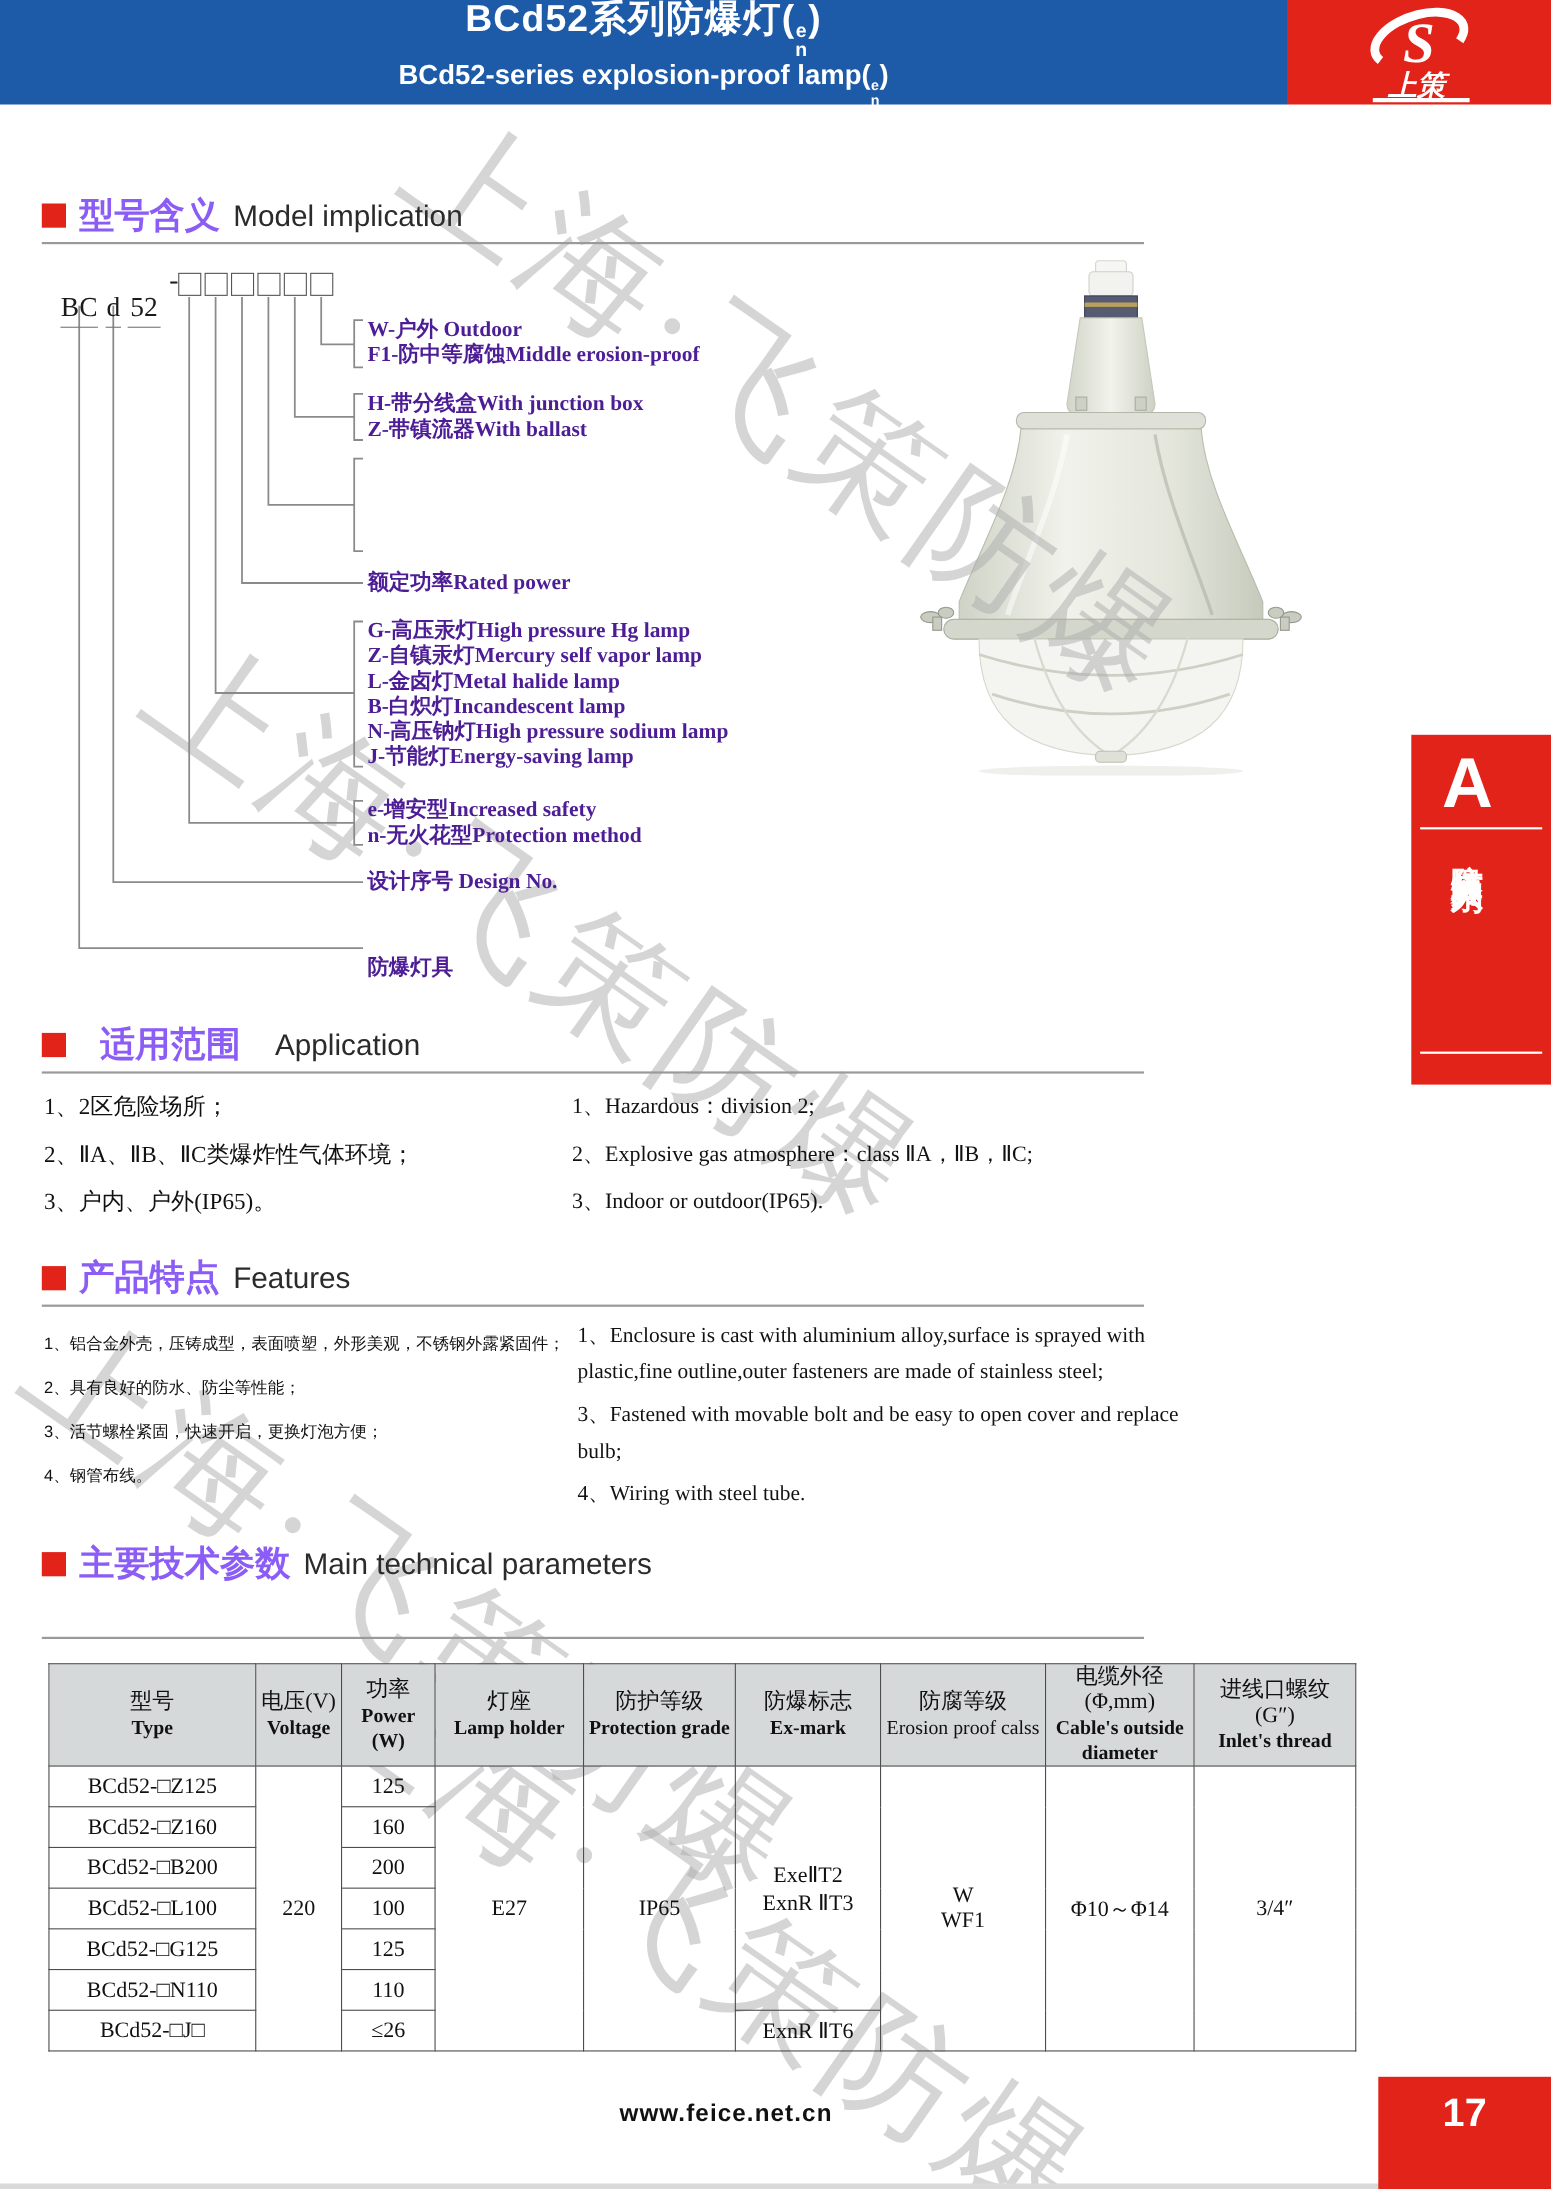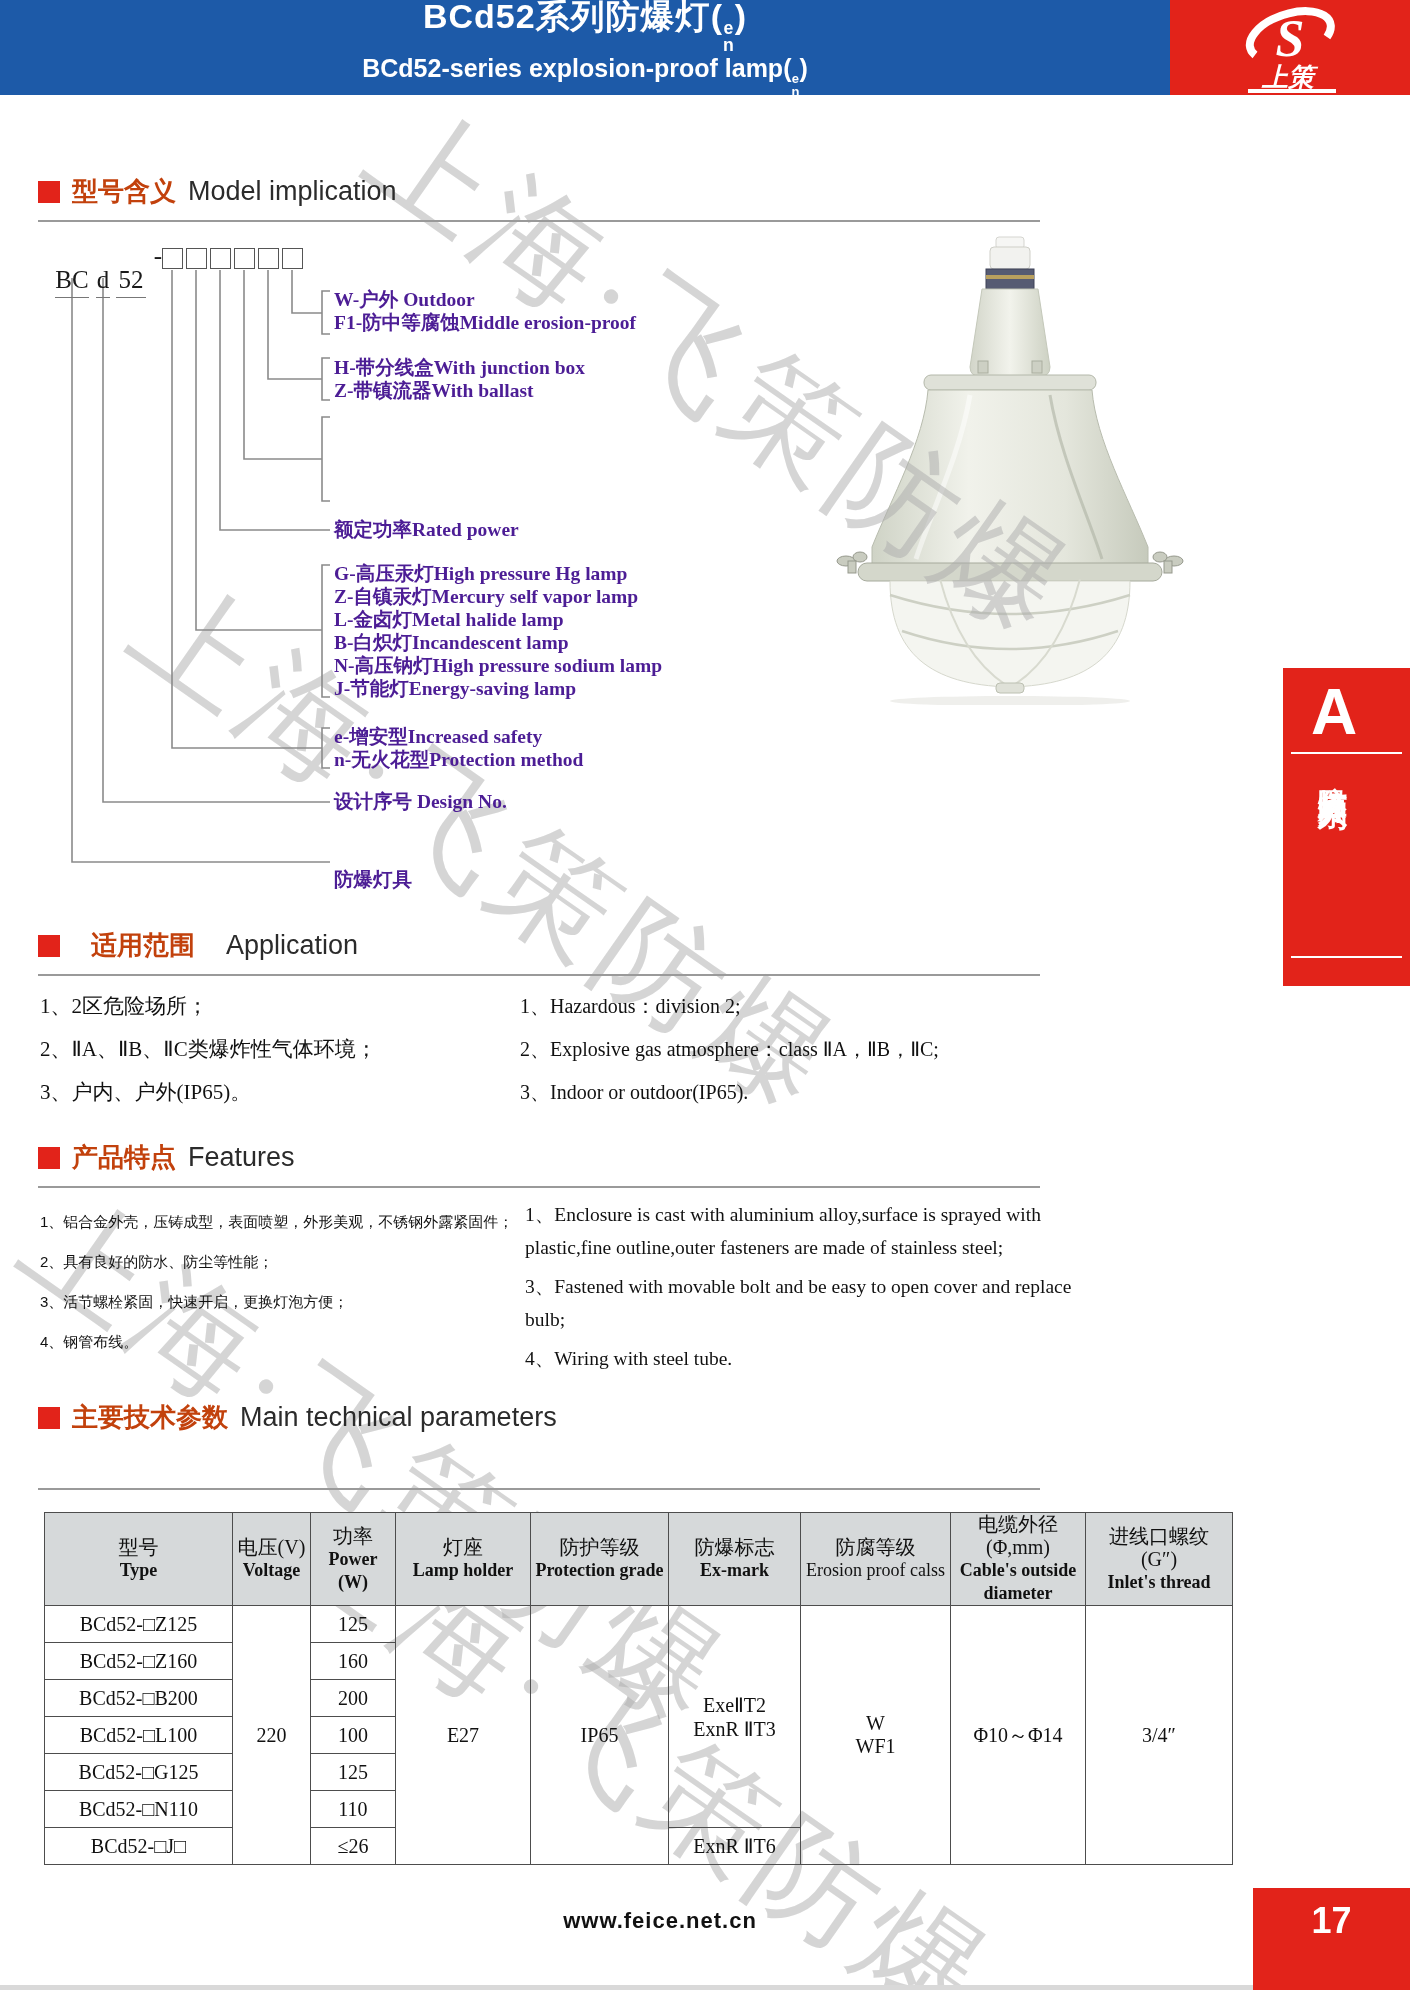--- a/index.html
+++ b/index.html
@@ -16,21 +16,21 @@
   .hdr-logo{position:absolute;left:1170px;top:0;width:240px;height:95px;background:#e2231a;z-index:5;}
 
   
   .wm{position:absolute;z-index:2;font-family:"Liberation Serif",serif;font-size:122px;
       color:#adadad;opacity:.5;white-space:nowrap;letter-spacing:7px;
       transform:rotate(35deg);transform-origin:0 0;pointer-events:none;}
 
   
   .sec{position:absolute;left:38px;z-index:6;display:flex;align-items:center;gap:12px;}
   .sec .sq{width:22px;height:22px;background:#e2231a;flex:0 0 auto;}
-  .sec .cn{font-size:26px;font-weight:bold;color:#c2410c;}
+  .sec .cn{font-size:32px;font-weight:bold;color:#8b5cf6;}
   .sec .en{font-size:27px;color:#2b2b2b;}
   .sec-line{position:absolute;left:38px;width:1002px;height:0;border-top:2px solid #9a9a9a;z-index:6;}
 
   
   .code-part{position:absolute;z-index:6;font-family:"Liberation Serif",serif;font-size:25px;
              color:#1a1a1a;text-align:center;}
   .code-ul{border-bottom:1.6px solid #777;padding-bottom:3px;margin-top:24px;}
   .mbox{position:absolute;width:19px;height:19px;border:1.7px solid #555;z-index:6;background:transparent;}
   .mlabel{position:absolute;left:334px;z-index:6;font-family:"Liberation Serif",serif;
           font-size:19.5px;font-weight:600;color:#4c1d95;white-space:nowrap;}

